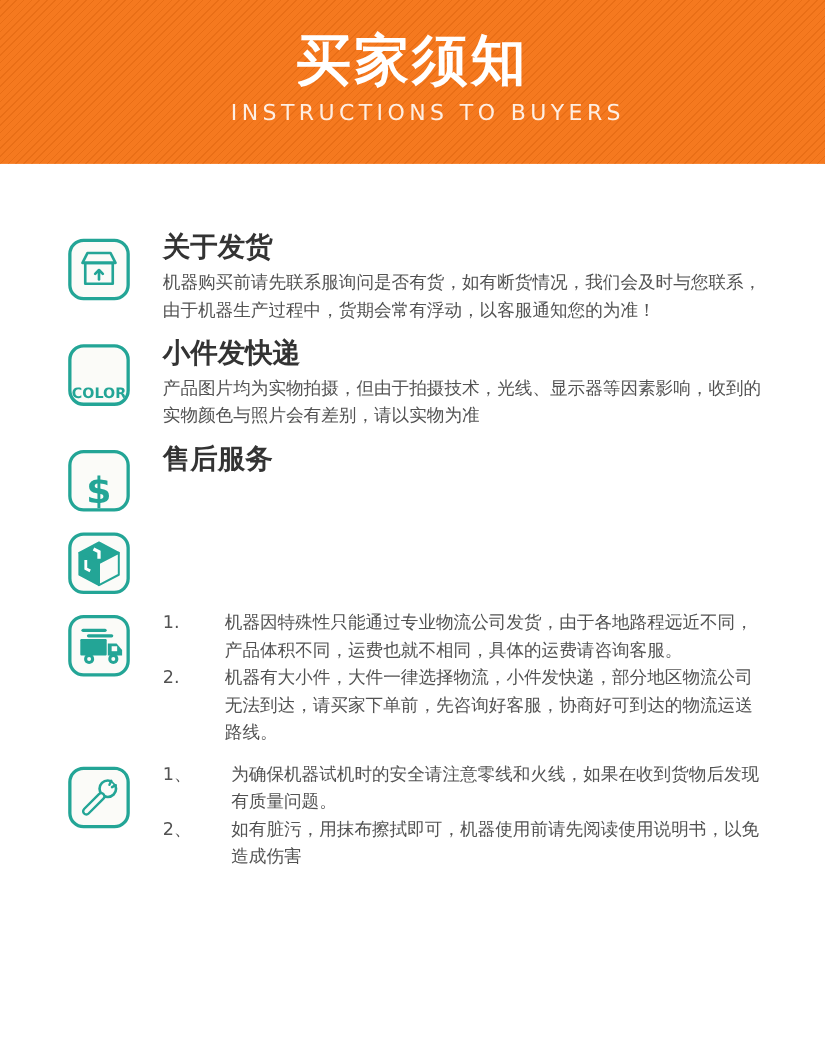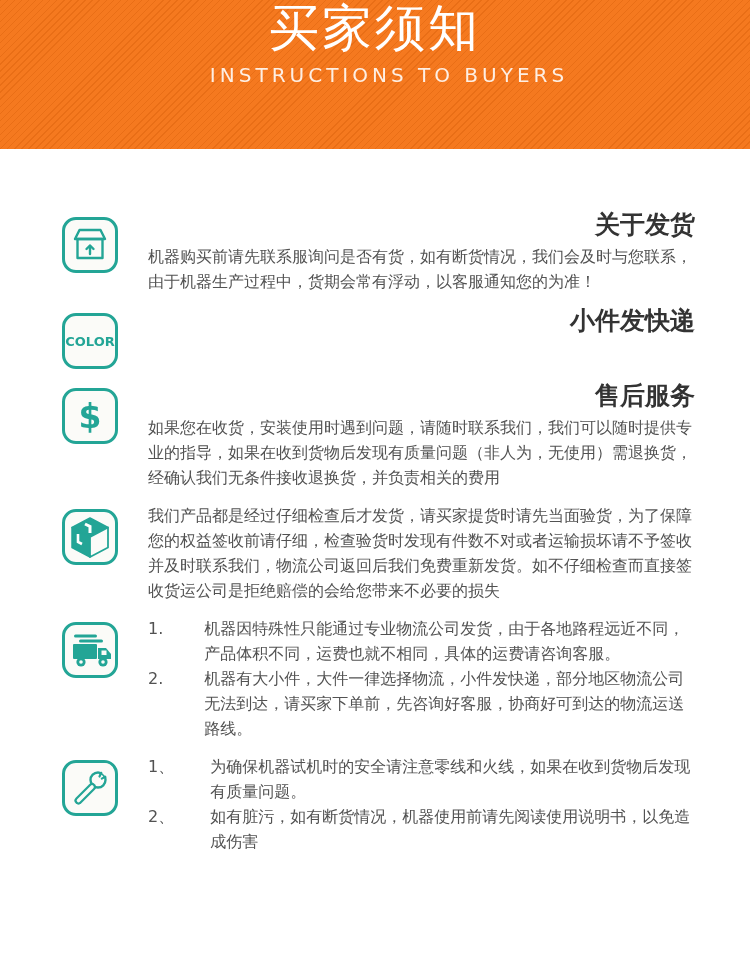--- a/index.html
+++ b/index.html
@@ -21,23 +21,24 @@
     height:149px;
     background-color:var(--orange);
     background-image:repeating-linear-gradient(135deg,
       rgba(205,85,0,0.30) 0px, rgba(205,85,0,0.30) 1px,
       transparent 1px, transparent 5px);
     text-align:center;
     overflow:hidden;
   }
   .header-title{
     margin:0;
+    padding-top:27px;
     font-size:50px;
     line-height:56px;
-    font-weight:normal;
+    font-weight:bold;
     color:#ffffff;
     letter-spacing:3px;
   }
   .header-subtitle{
     margin-top:7px;
     font-size:20px;
     line-height:24px;
     color:rgba(255,255,255,0.88);
     letter-spacing:4px;
     padding-left:28px;
@@ -50,21 +51,21 @@
     align-items:flex-start;
     margin-bottom:13px;
   }
   .icon-box{
     flex:0 0 56px;
     width:56px;height:56px;
     border:3px solid var(--accent);
     border-radius:14px;
     background:var(--iconbg);
     margin-top:6px;
-    display:flex;align-items:center;justify-content:center;
+    display:flex;align-items:flex-end;justify-content:center;
     overflow:hidden;
   }
   .icon-box svg{display:block;}
   .icon-text{
     color:var(--accent);
     font-weight:bold;
     font-size:13px;
     letter-spacing:0px;
   }
   .icon-dollar{
@@ -77,21 +78,20 @@
     margin-left:30px;
     flex:1;
     min-width:0;
   }
   .section-title{
     margin:0 0 5px 0;
     font-size:25px;
     line-height:28px;
     font-weight:600;
     color:var(--heading);
-    text-align:right;
   }
   .section-body{
     font-size:16px;
     line-height:25px;
     color:var(--body);
   }
   .list-item{
     display:flex;
     font-size:16px;
     line-height:25px;
@@ -128,45 +128,44 @@
       <div class="section-body">机器购买前请先联系服询问是否有货，如有断货情况，我们会及时与您联系，由于机器生产过程中，货期会常有浮动，以客服通知您的为准！</div>
     </div>
   </div>
 
   <div class="section">
     <div class="icon-box">
       <span class="icon-text">COLOR</span>
     </div>
     <div class="section-text">
       <h2 class="section-title">小件发快递</h2>
+      <div class="section-body">产品图片均为实物拍摄，但由于拍摄技术，光线、显示器等因素影响，收到的实物颜色与照片会有差别，请以实物为准</div>
     </div>
   </div>
 
   <div class="section">
     <div class="icon-box">
       <span class="icon-dollar">$</span>
     </div>
     <div class="section-text">
       <h2 class="section-title">售后服务</h2>
-      <div class="section-body">如果您在收货，安装使用时遇到问题，请随时联系我们，我们可以随时提供专业的指导，如果在收到货物后发现有质量问题（非人为，无使用）需退换货，经确认我们无条件接收退换货，并负责相关的费用</div>
     </div>
   </div>
 
   <div class="section">
     <div class="icon-box">
       <svg width="50" height="50" viewBox="0 0 50 50">
         <polygon points="25,6 43,15.5 25,25 7,15.5" fill="#23a596" stroke="#23a596" stroke-width="1.5" stroke-linejoin="round"></polygon>
         <polygon points="7,15.5 25,25 25,45 7,35.5" fill="#23a596" stroke="#23a596" stroke-width="1.5" stroke-linejoin="round"></polygon>
         <polygon points="43,15.5 25,25 25,45 43,35.5" fill="#fbfbf8" stroke="#23a596" stroke-width="1.8" stroke-linejoin="round"></polygon>
         <polyline points="20,12 25,14.5 25,21" fill="none" stroke="#ffffff" stroke-width="3"></polyline>
         <polyline points="13,22 13,30 17,32" fill="none" stroke="#ffffff" stroke-width="2.6"></polyline>
       </svg>
     </div>
     <div class="section-text">
-      <div class="section-body">我们产品都是经过仔细检查后才发货，请买家提货时请先当面验货，为了保障您的权益签收前请仔细，检查验货时发现有件数不对或者运输损坏请不予签收并及时联系我们，物流公司返回后我们免费重新发货。如不仔细检查而直接签收货运公司是拒绝赔偿的会给您带来不必要的损失</div>
     </div>
   </div>
 
   <div class="section">
     <div class="icon-box">
       <svg width="50" height="50" viewBox="0 0 50 50">
         <rect x="9" y="9.5" width="23" height="3" rx="1.5" fill="#23a596"></rect>
         <rect x="14" y="14.5" width="24" height="3" rx="1.5" fill="#23a596"></rect>
         <rect x="8" y="19" width="24" height="15" rx="1" fill="#23a596"></rect>
         <polygon points="33,23 41,23 46,29 46,34 33,34" fill="#23a596"></polygon>
@@ -203,19 +202,19 @@
       </svg>
     </div>
     <div class="section-text">
       <div class="section-body">
         <div class="list-item">
           <span class="list-marker">1、</span>
           <span class="list-body">为确保机器试机时的安全请注意零线和火线，如果在收到货物后发现有质量问题。</span>
         </div>
         <div class="list-item">
           <span class="list-marker">2、</span>
-          <span class="list-body">如有脏污，如有断货情况，机器使用前请先阅读使用说明书，以免造成伤害</span>
+          <span class="list-body">如有脏污，用抹布擦拭即可，机器使用前请先阅读使用说明书，以免造成伤害</span>
         </div>
       </div>
     </div>
   </div>
 
 </div>
 
 </body></html>

